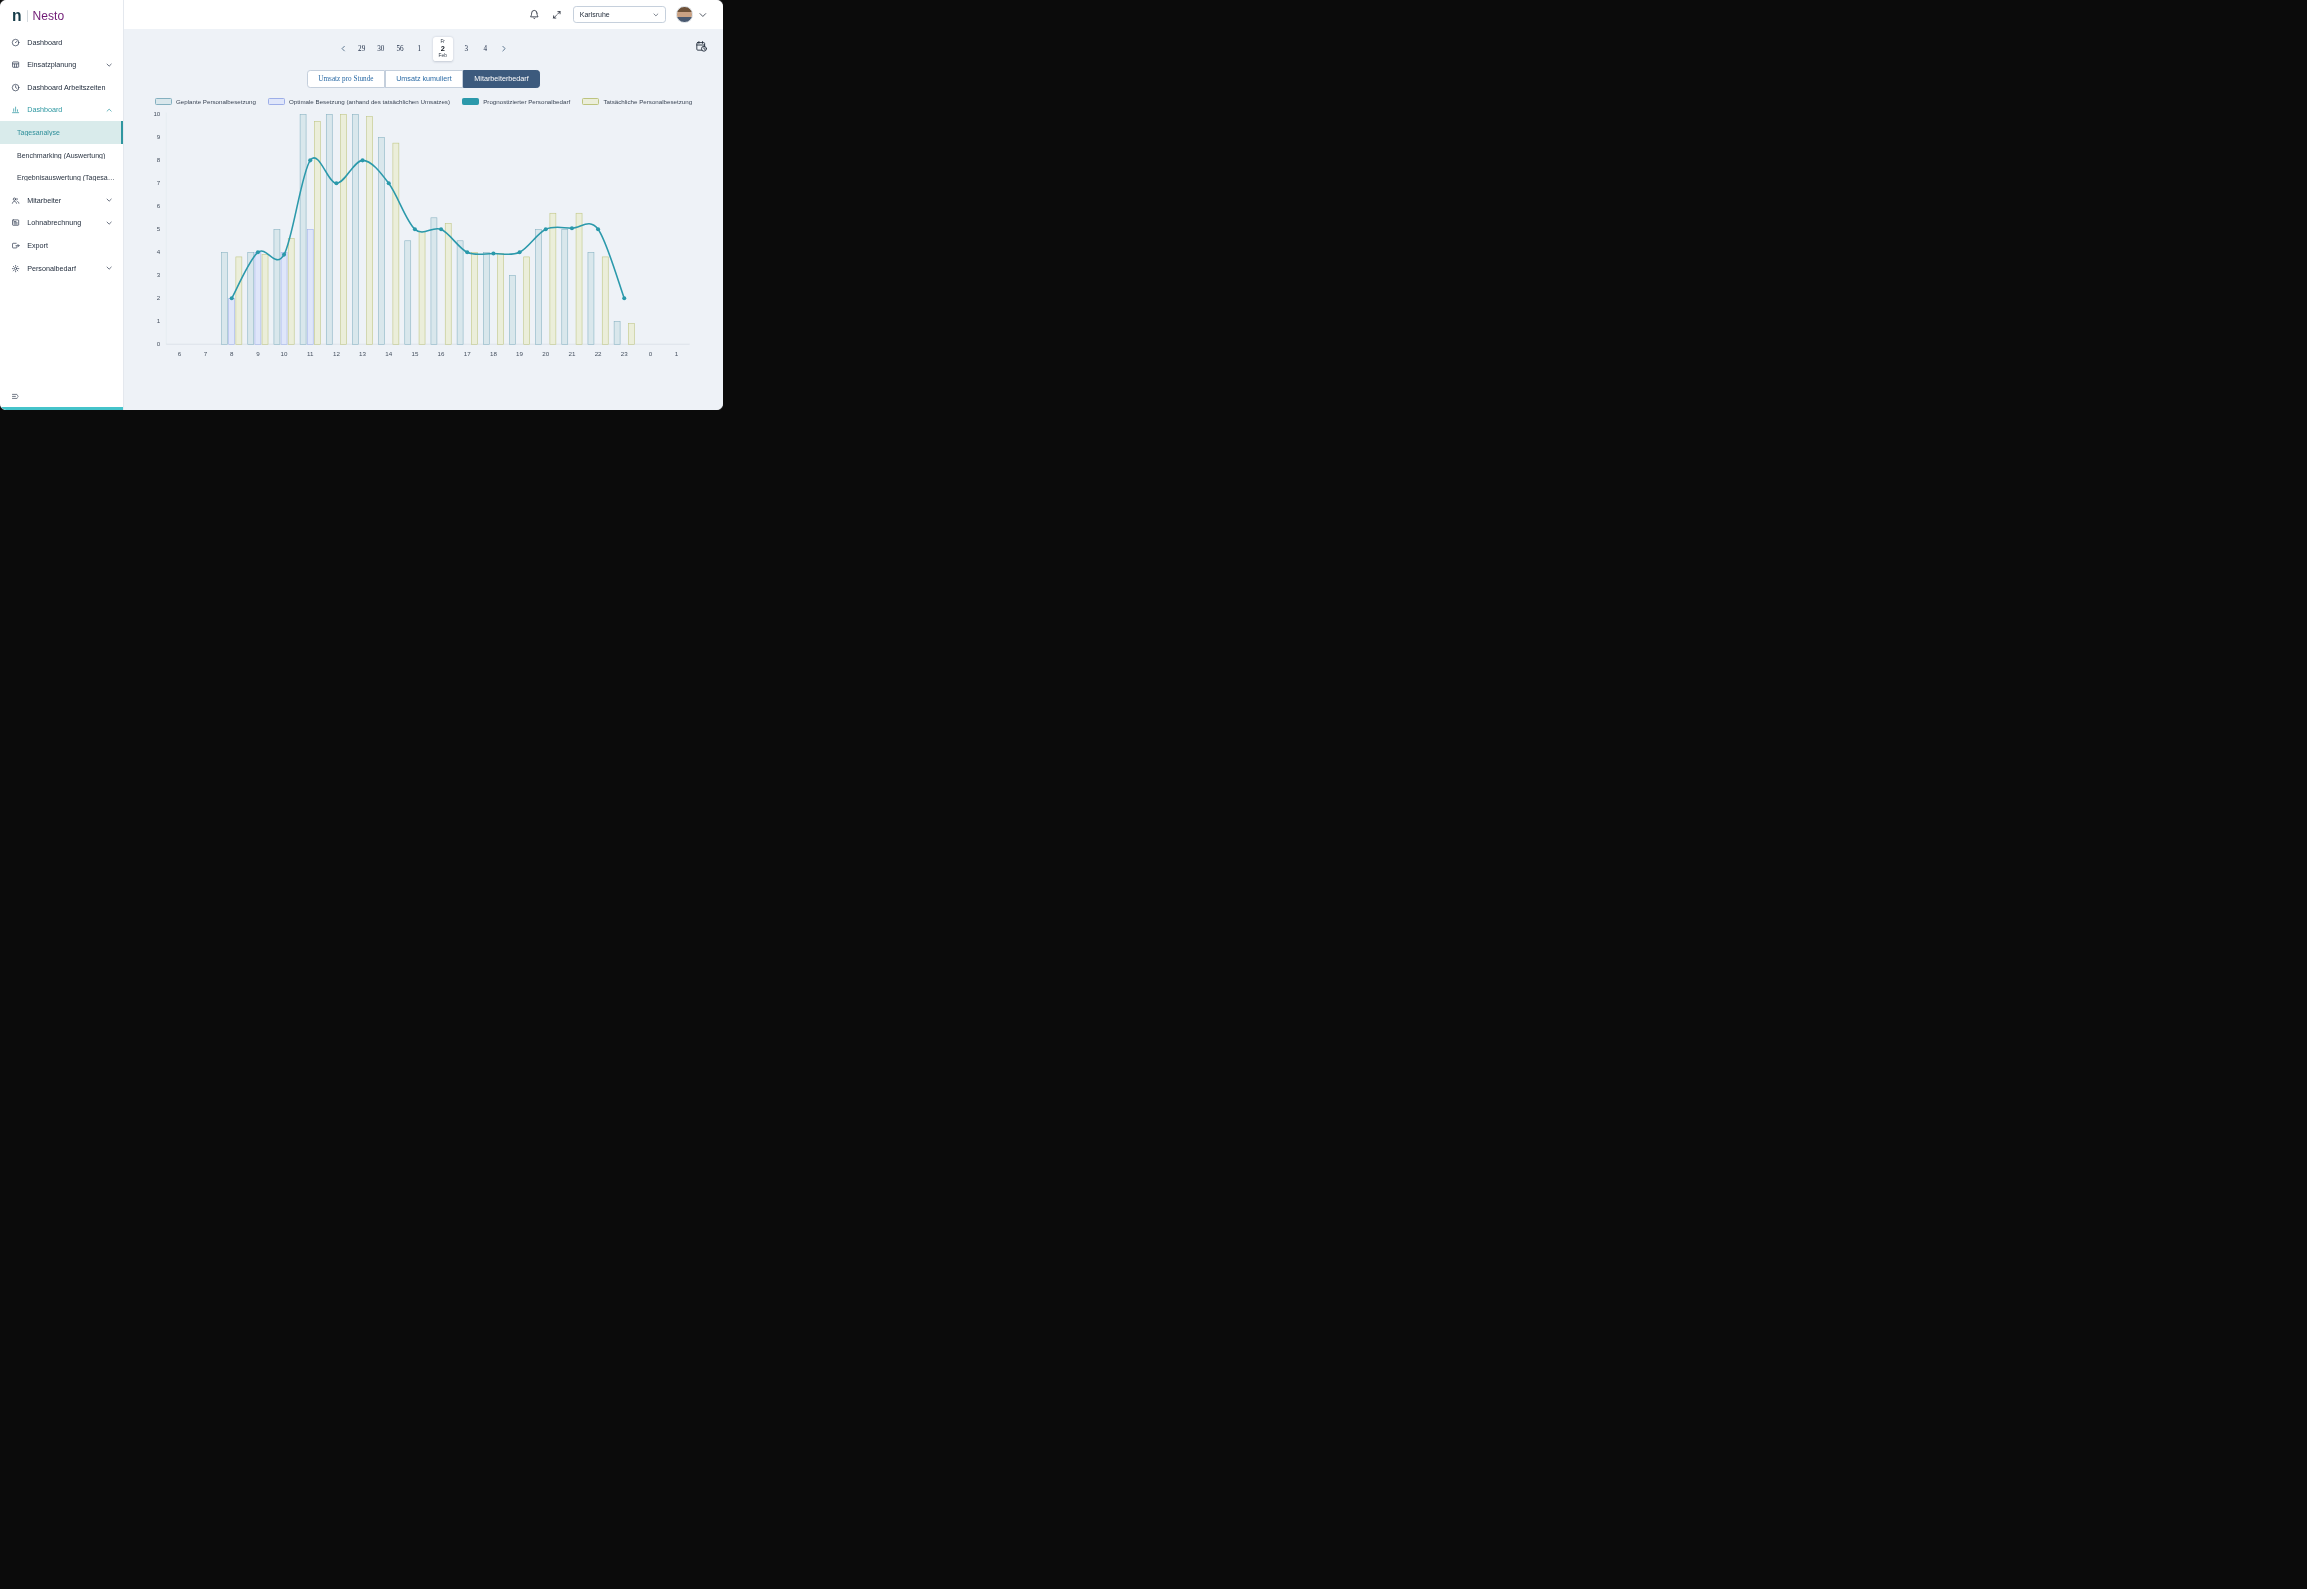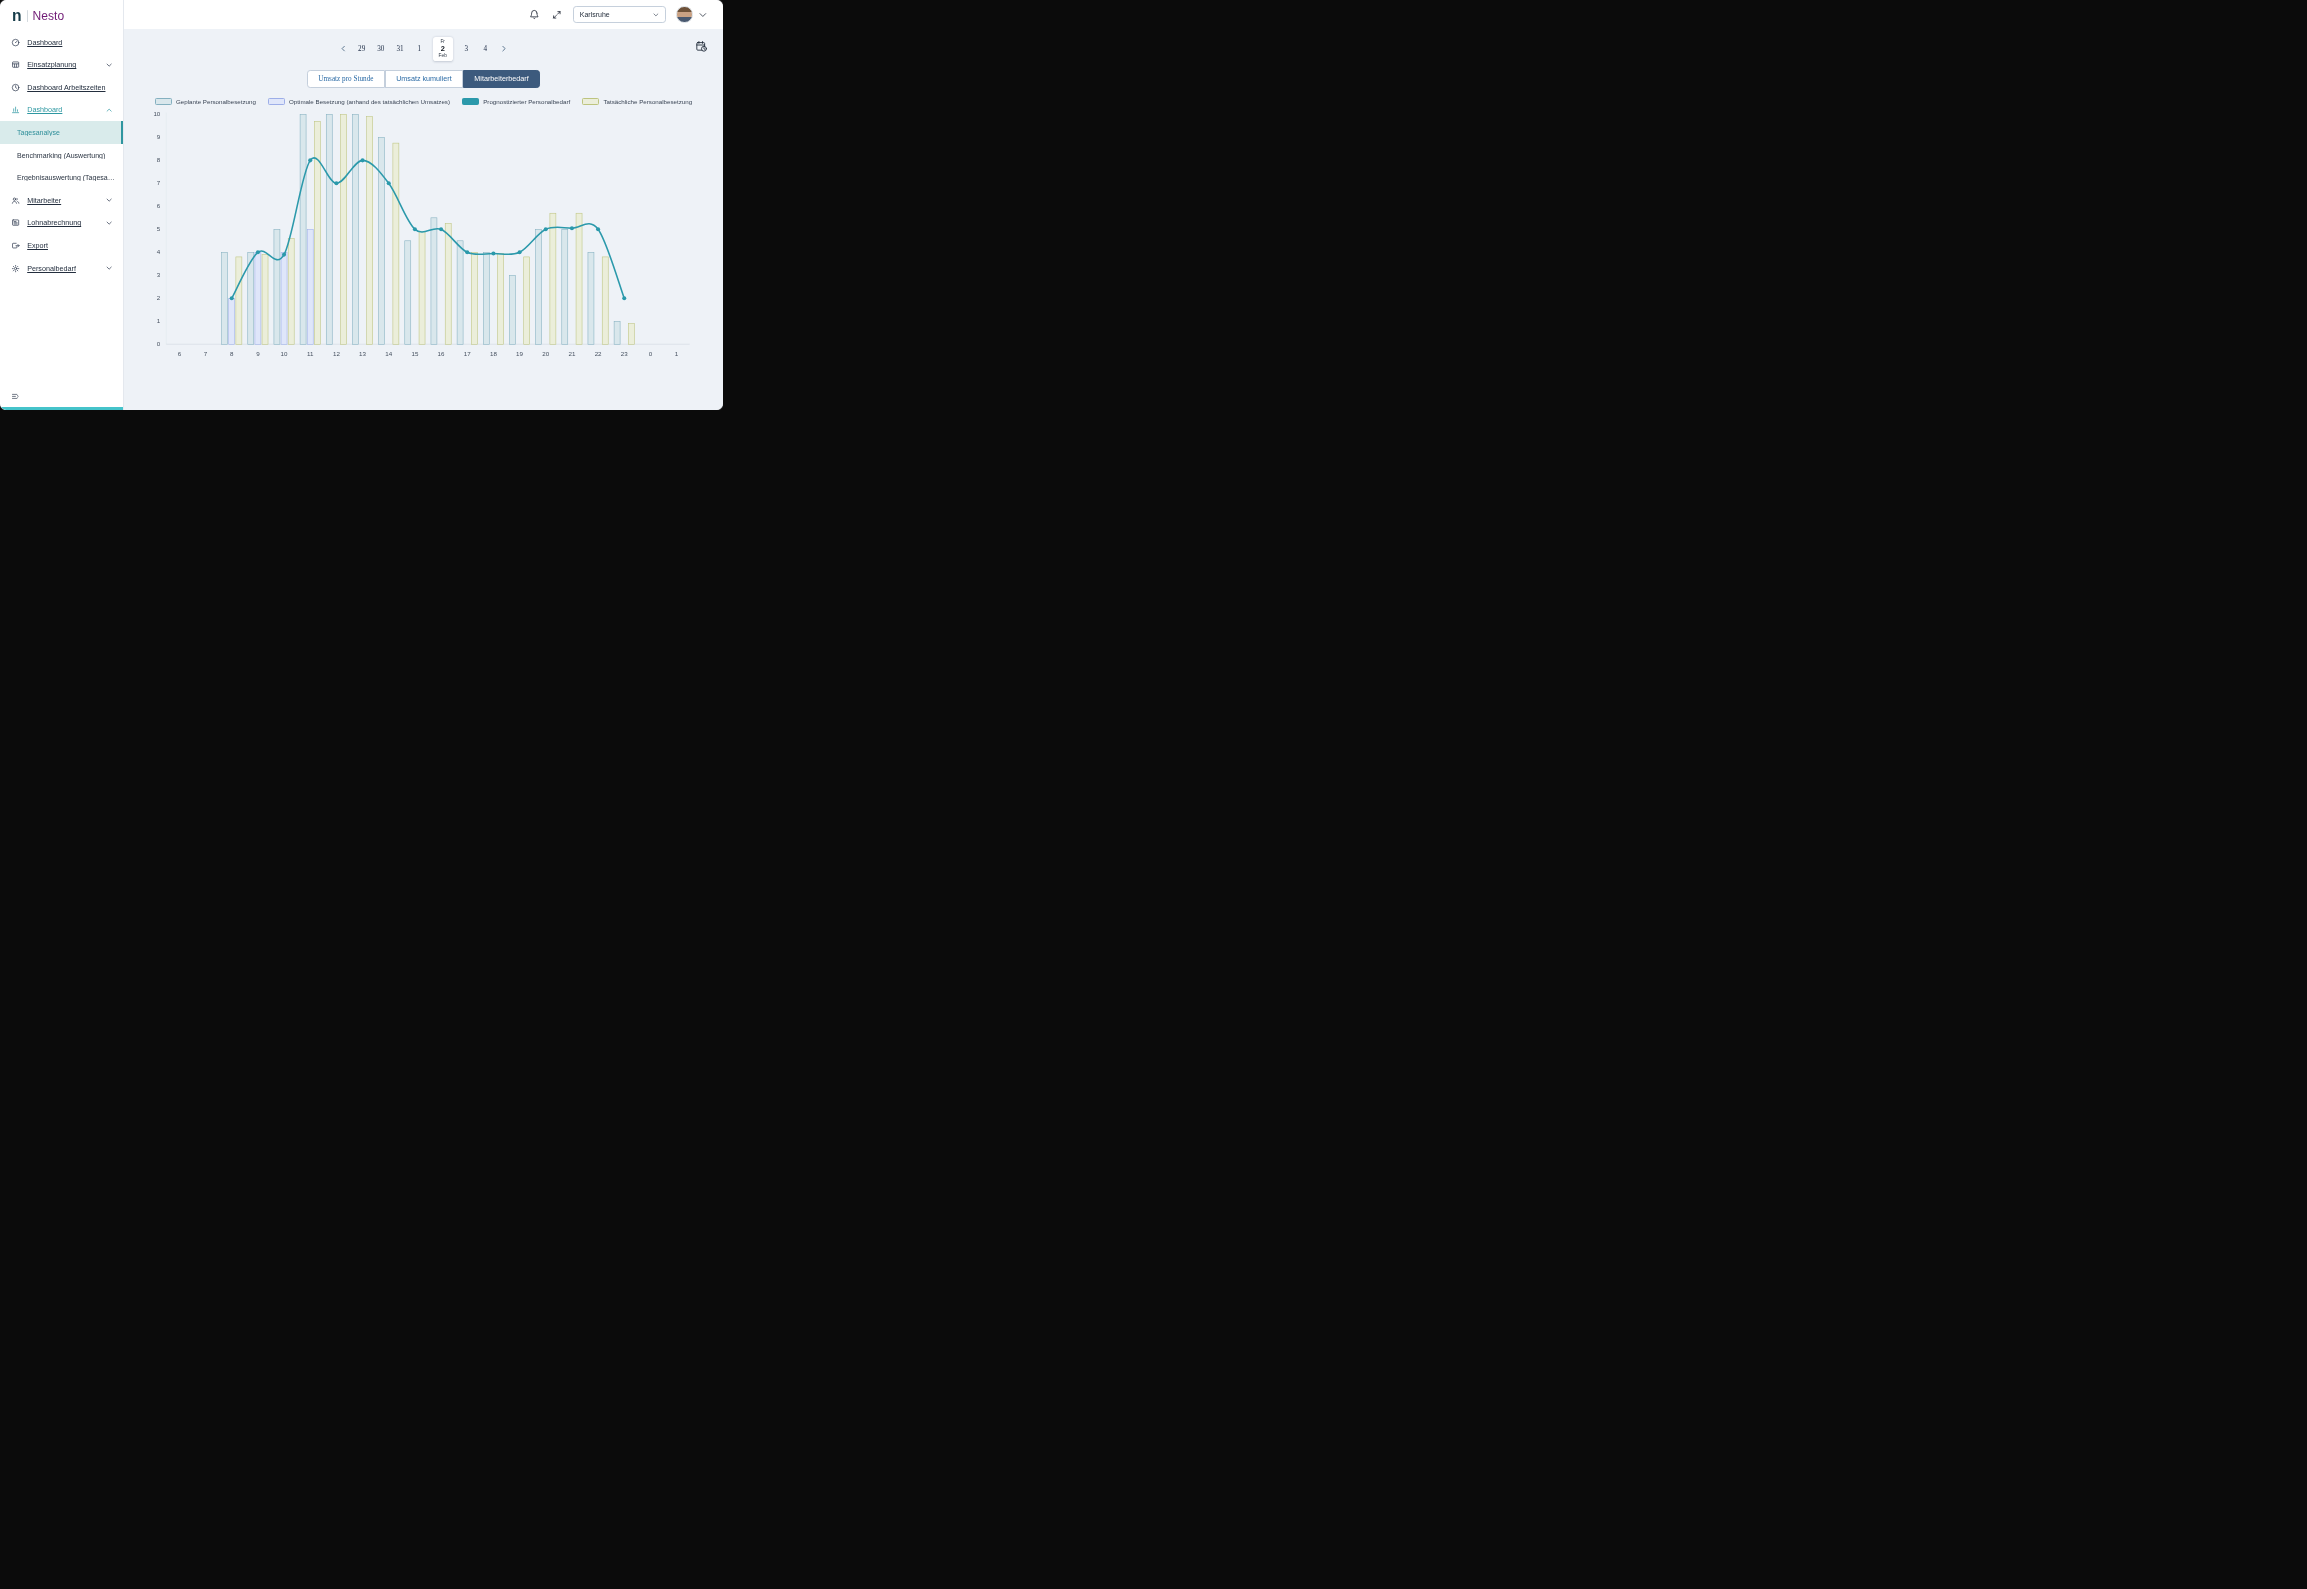--- a/index.html
+++ b/index.html
@@ -22,21 +22,21 @@
     background: #ffffff; border-right: 0.5px solid #e4e8ee; z-index: 3;
   }
   .logo { display: flex; align-items: center; gap: 5px; padding: 7.4px 11px 5.5px 12px; height: 30px; cursor: pointer; }
   .logo-n { font-size: 15.7px; font-weight: 700; color: #173d4a; line-height: 1; }
   .logo-divider { width: 0.9px; height: 12.5px; background: #d4dadf; border-radius: 0.5px; }
   .logo-name { font-size: 12px; font-weight: 400; color: #701a75; letter-spacing: 0.1px; line-height: 1; }
 
   .nav { padding-top: 0.9px; }
   .nav-item {
     height: 22.6px; display: flex; align-items: center; gap: 7px;
-    padding: 0 10px 0 11px; font-size: 7.2px; color: #232e3e; cursor: pointer; text-decoration: underline;
+    padding: 0 10px 0 11px; font-size: 7.2px; color: #232e3e; cursor: pointer;
   }
   .nav-item .nicon { display: flex; color: #29344a; }
   .nav-item .chev { margin-left: auto; color: #29344a; display: flex; }
   .nav-item.active-section { color: #2e98a2; }
   .nav-item.active-section .nicon, .nav-item.active-section .chev { color: #2e98a2; }
 
   .sub-item {
     height: 22.6px; display: flex; align-items: center;
     padding: 0 7.4px 0 17px; font-size: 7px; color: #2a3442;
     cursor: pointer; position: relative;
@@ -304,21 +304,21 @@
       <div class="datenav">
         <button class="nav-arrow">
           <span style="display:flex">
             <svg viewBox="0 0 24 24" width="9.2" height="9.2" fill="none" stroke="currentColor" stroke-width="2.1" stroke-linecap="round" stroke-linejoin="round">
                 <polyline points="14 6 8 12 14 18"></polyline>
               </svg>
           </span>
         </button>
         <button class="daynum">29</button>
         <button class="daynum">30</button>
-        <button class="daynum">31</button>
+        <button class="daynum">56</button>
         <button class="daynum">1</button>
         <button class="date-card">
           <span class="dc-wd">Fr</span>
           <span class="dc-day">2</span>
           <span class="dc-mo">Feb</span>
         </button>
         <button class="daynum">3</button>
         <button class="daynum">4</button>
         <button class="nav-arrow">
           <span style="display:flex">

